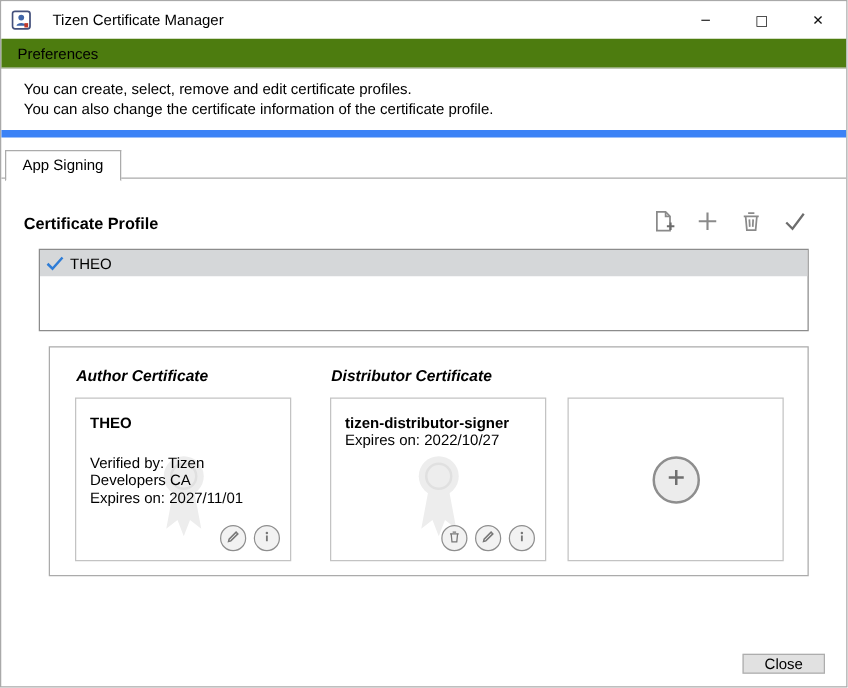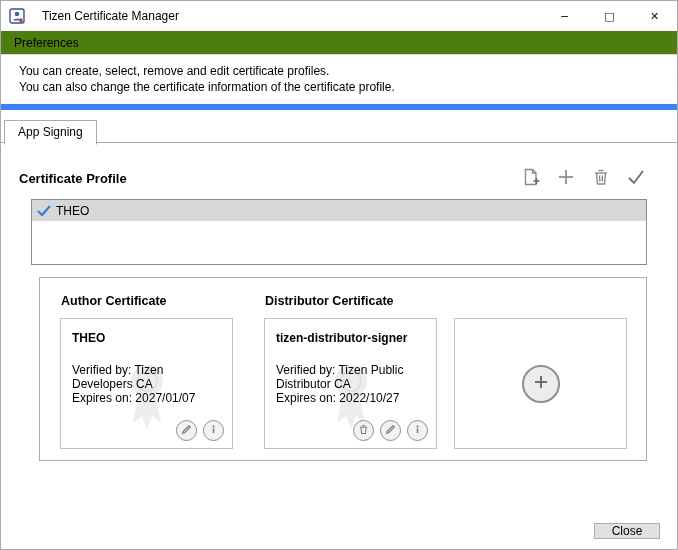--- a/index.html
+++ b/index.html
@@ -103,21 +103,21 @@
   .list-item .check-icon { display:inline-flex; margin-right: 4px; }
 
   .cert-panel {
     margin: 12px 30px 0 38px;
     border: 1px solid #ababab;
     height: 184px;
     position: relative;
   }
   .cert-heading {
     position: absolute; top: 16px;
-    font-weight: bold; font-size: 12.5px;
+    font-weight: bold; font-size: 12.5px; font-style: italic;
   }
   .cert-heading.author { left: 21px; }
   .cert-heading.distributor { left: 225px; }
 
   .cert-card {
     position: absolute;
     top: 40px;
     width: 173px; height: 131px;
     border: 1px solid #c3c3c3;
     background: #fff;
@@ -269,21 +269,21 @@
       <div class="cert-card author-card">
         <span class="ribbon-watermark">
           <svg width="46" height="72" viewBox="0 0 46 72">
             <path d="M15 30 L9 62 L18 55 L23 68 L28 55 L37 62 L31 30 Z" fill="#ededed"></path>
             <circle cx="23" cy="20" r="16" fill="#ededed"></circle>
             <circle cx="23" cy="20" r="10" fill="none" stroke="#e0e0e0" stroke-width="2"></circle>
           </svg>
         </span>
         <div class="cert-name">THEO</div>
         <div class="cert-verified">Verified by: Tizen Developers CA</div>
-        <div class="cert-expires">Expires on: 2027/01/07</div>
+        <div class="cert-expires">Expires on: 2027/11/01</div>
         <div class="card-actions">
           <button class="circle-btn">
             <span>
               <svg width="11" height="11" viewBox="0 0 12 12" fill="none" stroke="#777" stroke-width="1.3">
                 <path d="M2 10 L2.5 8 L8.6 1.9 L10.1 3.4 L4 9.5 Z"></path>
               </svg>
             </span>
           </button>
           <button class="circle-btn">
             <span>
@@ -298,21 +298,20 @@
 
       <div class="cert-card distributor-card">
         <span class="ribbon-watermark">
           <svg width="46" height="72" viewBox="0 0 46 72">
             <path d="M15 30 L9 62 L18 55 L23 68 L28 55 L37 62 L31 30 Z" fill="#ededed"></path>
             <circle cx="23" cy="20" r="16" fill="#ededed"></circle>
             <circle cx="23" cy="20" r="10" fill="none" stroke="#e0e0e0" stroke-width="2"></circle>
           </svg>
         </span>
         <div class="cert-name">tizen-distributor-signer</div>
-        <div class="cert-verified">Verified by: Tizen Public Distributor CA</div>
         <div class="cert-expires">Expires on: 2022/10/27</div>
         <div class="card-actions">
           <button class="circle-btn">
             <span>
               <svg width="11" height="11" viewBox="0 0 12 12" fill="none" stroke="#777" stroke-width="1.1">
                 <path d="M4.5 1.8 h3"></path>
                 <path d="M2.2 3.4 h7.6"></path>
                 <path d="M3.2 3.4 l0.7 7 h4.2 l0.7 -7"></path>
               </svg>
             </span>

